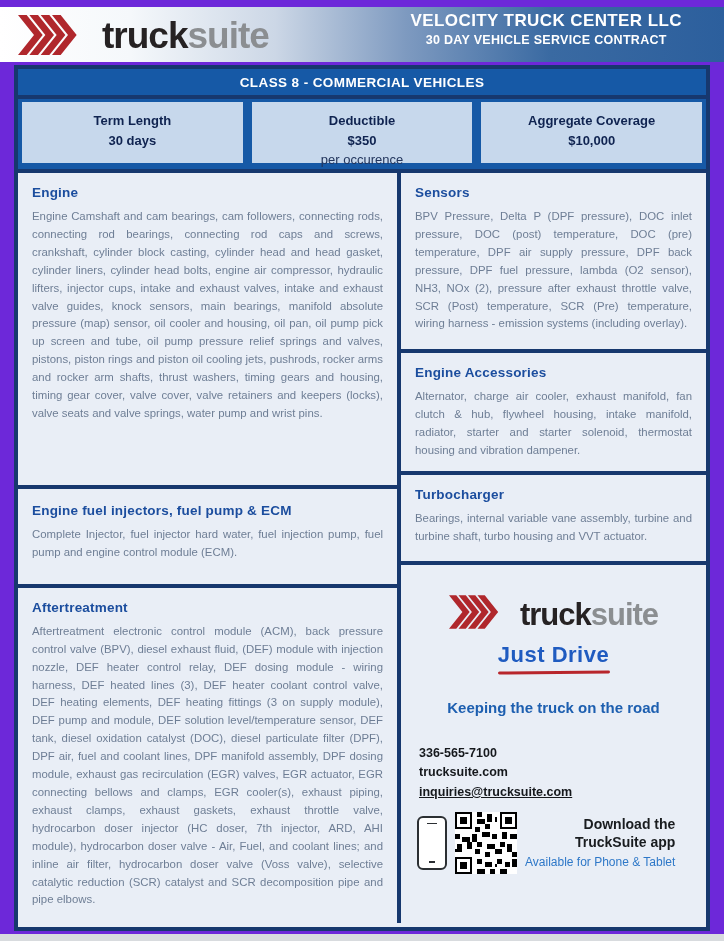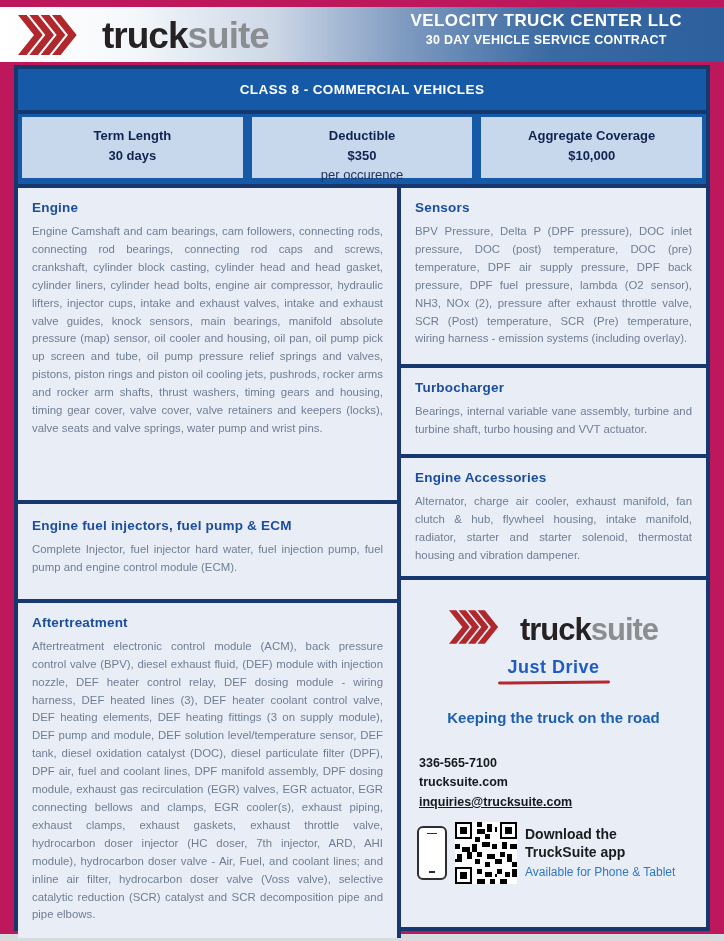--- a/index.html
+++ b/index.html
@@ -1,33 +1,33 @@
 <!DOCTYPE html>
 <html><head>
 <meta charset="utf-8">
 <style>
   * { margin:0; padding:0; box-sizing:border-box; }
   html,body { width:724px; height:941px; background:#ffffff; font-family:"Liberation Sans", sans-serif; }
-  .page { width:724px; height:941px; overflow:hidden; background:#be185d; }
+  .page { width:724px; height:941px; overflow:hidden; background:#6d28d9; }
 
   
   .header { margin-top:7px; height:55px; width:724px; position:relative;
     background:linear-gradient(90deg,#ffffff 0%,#f5f8fb 18%,#ccd7e6 38%,#7e9ac0 56%,#3a6aa2 76%,#2c5f9d 100%); }
   .logo { position:absolute; left:18px; top:8px; display:flex; align-items:center; }
   .logo svg { display:block; }
   .logo-text { font-size:37px; font-weight:bold; letter-spacing:-1px; margin-left:10px; line-height:1; }
   .logo-text .w1 { color:#262223; }
   .logo-text .w2 { color:#8b8e91; }
   .header-title-block { position:absolute; left:52%; right:8px; top:4px; text-align:center; color:#ffffff; }
   .ht1 { font-size:17px; font-weight:bold; letter-spacing:.4px; }
   .ht2 { font-size:12.5px; font-weight:bold; letter-spacing:.3px; margin-top:2px; }
 
   
   .content { margin:3px 14px 0 14px; width:696px; height:866px; border:4px solid #17386e; background:#e9eef6; }
-  .banner { height:45px; background:#1659a6; border-bottom:4px solid #17386e;
+  .banner { height:30px; background:#1659a6; border-bottom:4px solid #17386e;
     display:flex; align-items:center; justify-content:center; }
   .banner span { color:#ffffff; font-weight:bold; font-size:13.5px; letter-spacing:.4px; }
   .stats { height:74px; background:#1659a6; border-bottom:4px solid #17386e;
     display:flex; padding:3px 4px 6px 4px; gap:9px; }
   .stat { flex:1; background:#c7d8ec; color:#0f2350; text-align:center; padding-top:9px;
     font-size:13px; line-height:1.5; }
   .stat .lbl, .stat .val { font-weight:bold; }
   .stat .note { font-weight:normal; font-size:13px; color:#22355c; }
 
   
@@ -44,33 +44,33 @@
   .p-turbo { height:90px; }
   .p-brand { height:346px; padding:0; }
   .panel h2 { color:#1b4d9e; font-size:13.5px; font-weight:bold; letter-spacing:.2px; margin-bottom:8px; }
   .panel p { color:#6e7e95; font-size:11.4px; line-height:1.57; text-align:justify; }
   .p-fuel h2, .p-fuel p { margin-top:2px; }
   .p-fuel p { margin-top:6px; }
 
   
   .brand-logo-row { display:flex; align-items:center; justify-content:center; margin-top:30px; }
   .brand-logo-row .logo-text { font-size:31px; margin-left:9px; }
-  .slogan { text-align:center; color:#1f5bc0; font-size:18px; font-weight:bold; margin-top:9px; letter-spacing:.5px; }
+  .slogan { text-align:center; color:#1f5bc0; font-size:22px; font-weight:bold; margin-top:9px; letter-spacing:.5px; }
   .slogan-underline { width:112px; height:3px; background:#b8262c; margin:3px auto 0 auto;
     border-radius:2px; transform:rotate(-.6deg); }
   .tagline { text-align:center; color:#1d5fb0; font-weight:bold; font-size:15px; line-height:1.4; margin-top:23px; }
   .contact { margin:26px 0 0 18px; font-size:12.5px; font-weight:bold; color:#15181c; line-height:1.55; }
   .contact .email { text-decoration:underline; color:#15181c; }
   .app-row { display:flex; align-items:center; margin:10px 0 0 16px; gap:8px; }
   .phone-icon { width:30px; height:54px; border:2px solid #2b2f33; border-radius:6px; background:#ffffff; position:relative; }
   .phone-icon::before { content:""; position:absolute; left:8px; right:8px; top:5px; border-top:1.5px solid #2b2f33; }
   .phone-icon::after { content:""; position:absolute; left:10px; right:10px; bottom:5px; border-top:2px solid #2b2f33; }
   .qr svg { display:block; }
   .app-text { line-height:1.25; }
-  .app-text .dl { font-size:14px; font-weight:bold; color:#191c1f; }
+  .app-text .dl { font-size:14px; font-weight:bold; color:#191c1f;text-align:right; }
   .app-text .avail { font-size:12px; color:#2e78c8; margin-top:4px; }
 
   .bottom-bar { width:724px; height:7px; background:#d8dbde; margin-top:3px; }
 </style>
 </head>
 <body>
 
 <div class="page">
 
   <div class="header">
@@ -130,27 +130,27 @@
           <h2>Aftertreatment</h2>
           <p>Aftertreatment electronic control module (ACM), back pressure control valve (BPV), diesel exhaust fluid, (DEF) module with injection nozzle, DEF heater control relay, DEF dosing module - wiring harness, DEF heated lines (3), DEF heater coolant control valve, DEF heating elements, DEF heating fittings (3 on supply module), DEF pump and module, DEF solution level/temperature sensor, DEF tank, diesel oxidation catalyst (DOC), diesel particulate filter (DPF), DPF air, fuel and coolant lines, DPF manifold assembly, DPF dosing module, exhaust gas recirculation (EGR) valves, EGR actuator, EGR connecting bellows and clamps, EGR cooler(s), exhaust piping, exhaust clamps, exhaust gaskets, exhaust throttle valve, hydrocarbon doser injector (HC doser, 7th injector, ARD, AHI module), hydrocarbon doser valve - Air, Fuel, and coolant lines; and inline air filter, hydrocarbon doser valve (Voss valve), selective catalytic reduction (SCR) catalyst and SCR decomposition pipe and pipe elbows.</p>
         </div>
       </div>
 
       <div class="col-right">
         <div class="panel p-sensors sep">
           <h2>Sensors</h2>
           <p>BPV Pressure, Delta P (DPF pressure), DOC inlet pressure, DOC (post) temperature, DOC (pre) temperature, DPF air supply pressure, DPF back pressure, DPF fuel pressure, lambda (O2 sensor), NH3, NOx (2), pressure after exhaust throttle valve, SCR (Post) temperature, SCR (Pre) temperature, wiring harness - emission systems (including overlay).</p>
         </div>
+        <div class="panel p-acc sep">
+          <h2>Engine Accessories</h2>
+          <p>Alternator, charge air cooler, exhaust manifold, fan clutch &amp; hub, flywheel housing, intake manifold, radiator, starter and starter solenoid, thermostat housing and vibration dampener.</p>
+        </div>
         <div class="panel p-turbo sep">
           <h2>Turbocharger</h2>
           <p>Bearings, internal variable vane assembly, turbine and turbine shaft, turbo housing and VVT actuator.</p>
-        </div>
-        <div class="panel p-acc sep">
-          <h2>Engine Accessories</h2>
-          <p>Alternator, charge air cooler, exhaust manifold, fan clutch &amp; hub, flywheel housing, intake manifold, radiator, starter and starter solenoid, thermostat housing and vibration dampener.</p>
         </div>
 
         <div class="panel p-brand">
           <div class="brand-logo-row">
             <span>
               <svg width="62" height="34" viewBox="0 0 111 60">
                 <g fill="#b0272c">
                   <path d="M0 0 L13 0 L37 30 L13 60 L0 60 L24 30 Z"></path>
                   <path d="M17 0 L30 0 L54 30 L30 60 L17 60 L41 30 Z"></path>
                   <path d="M34 0 L47 0 L71 30 L47 60 L34 60 L58 30 Z"></path>

